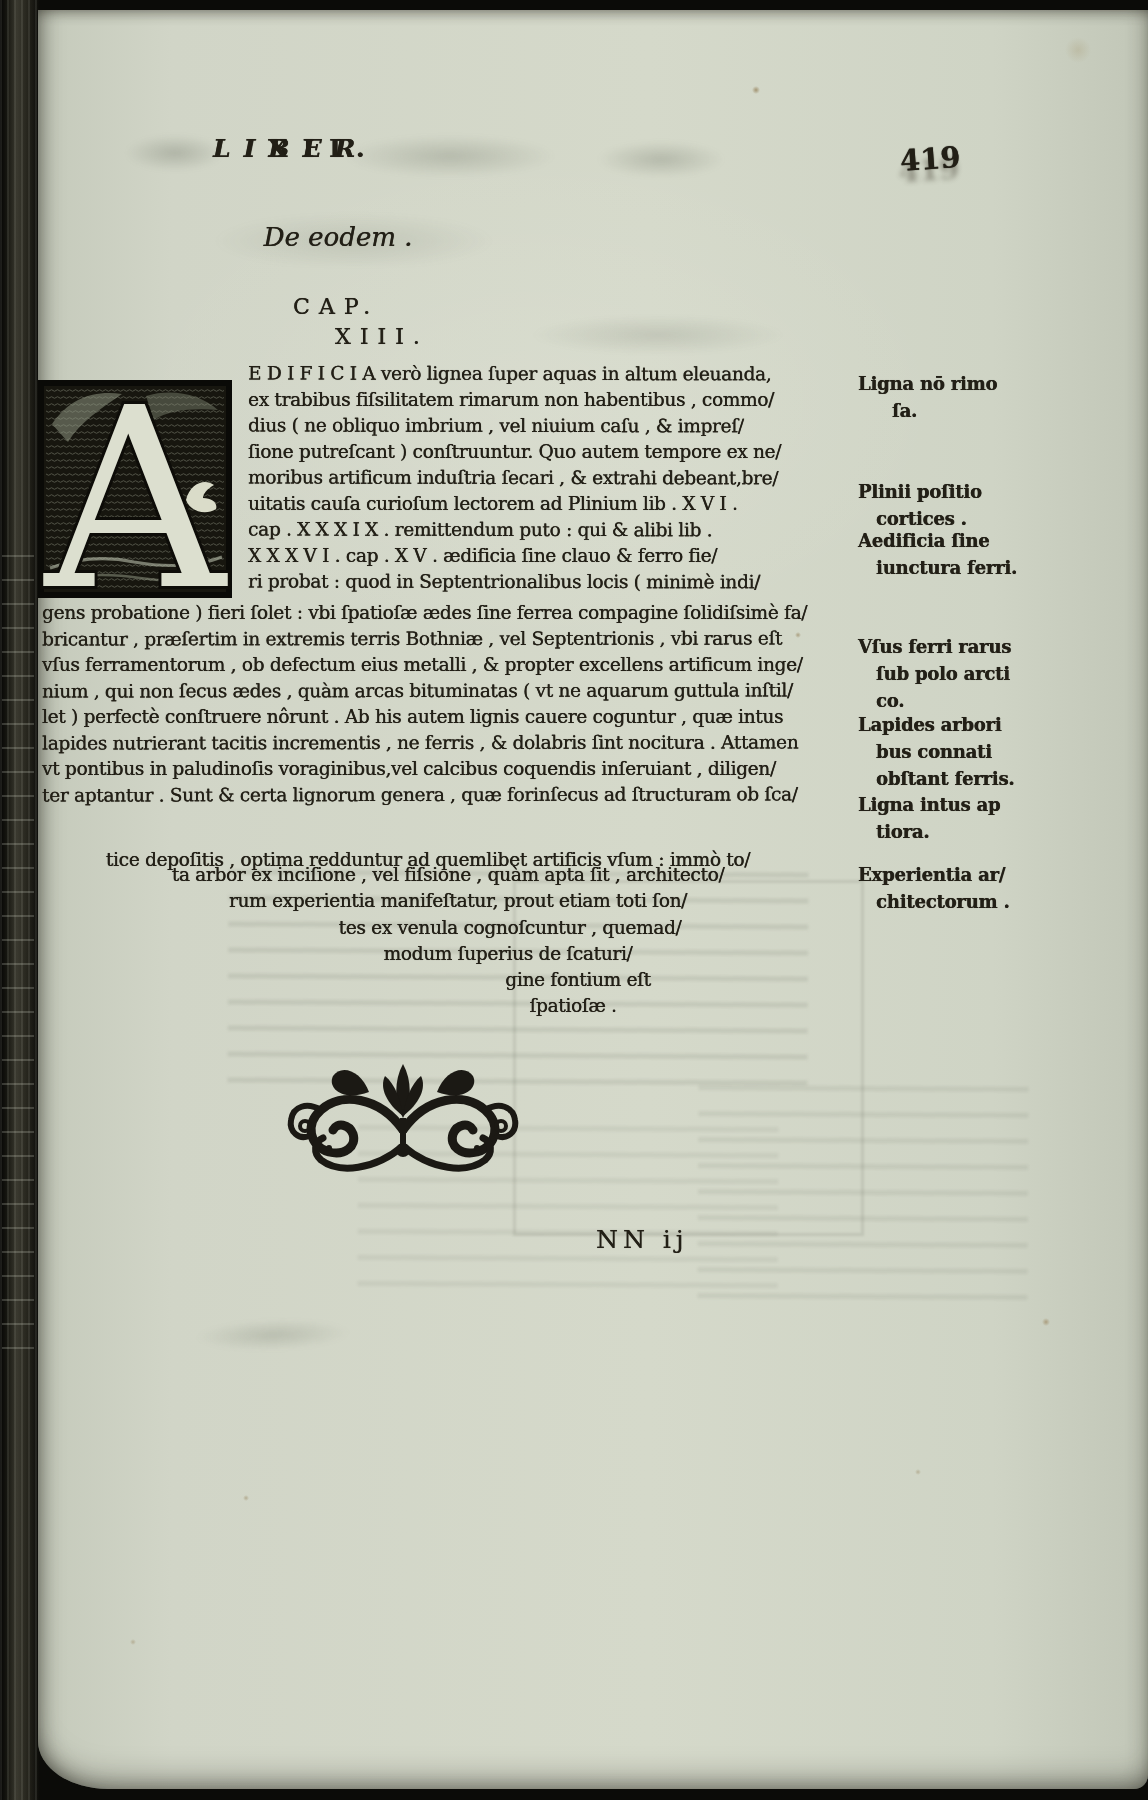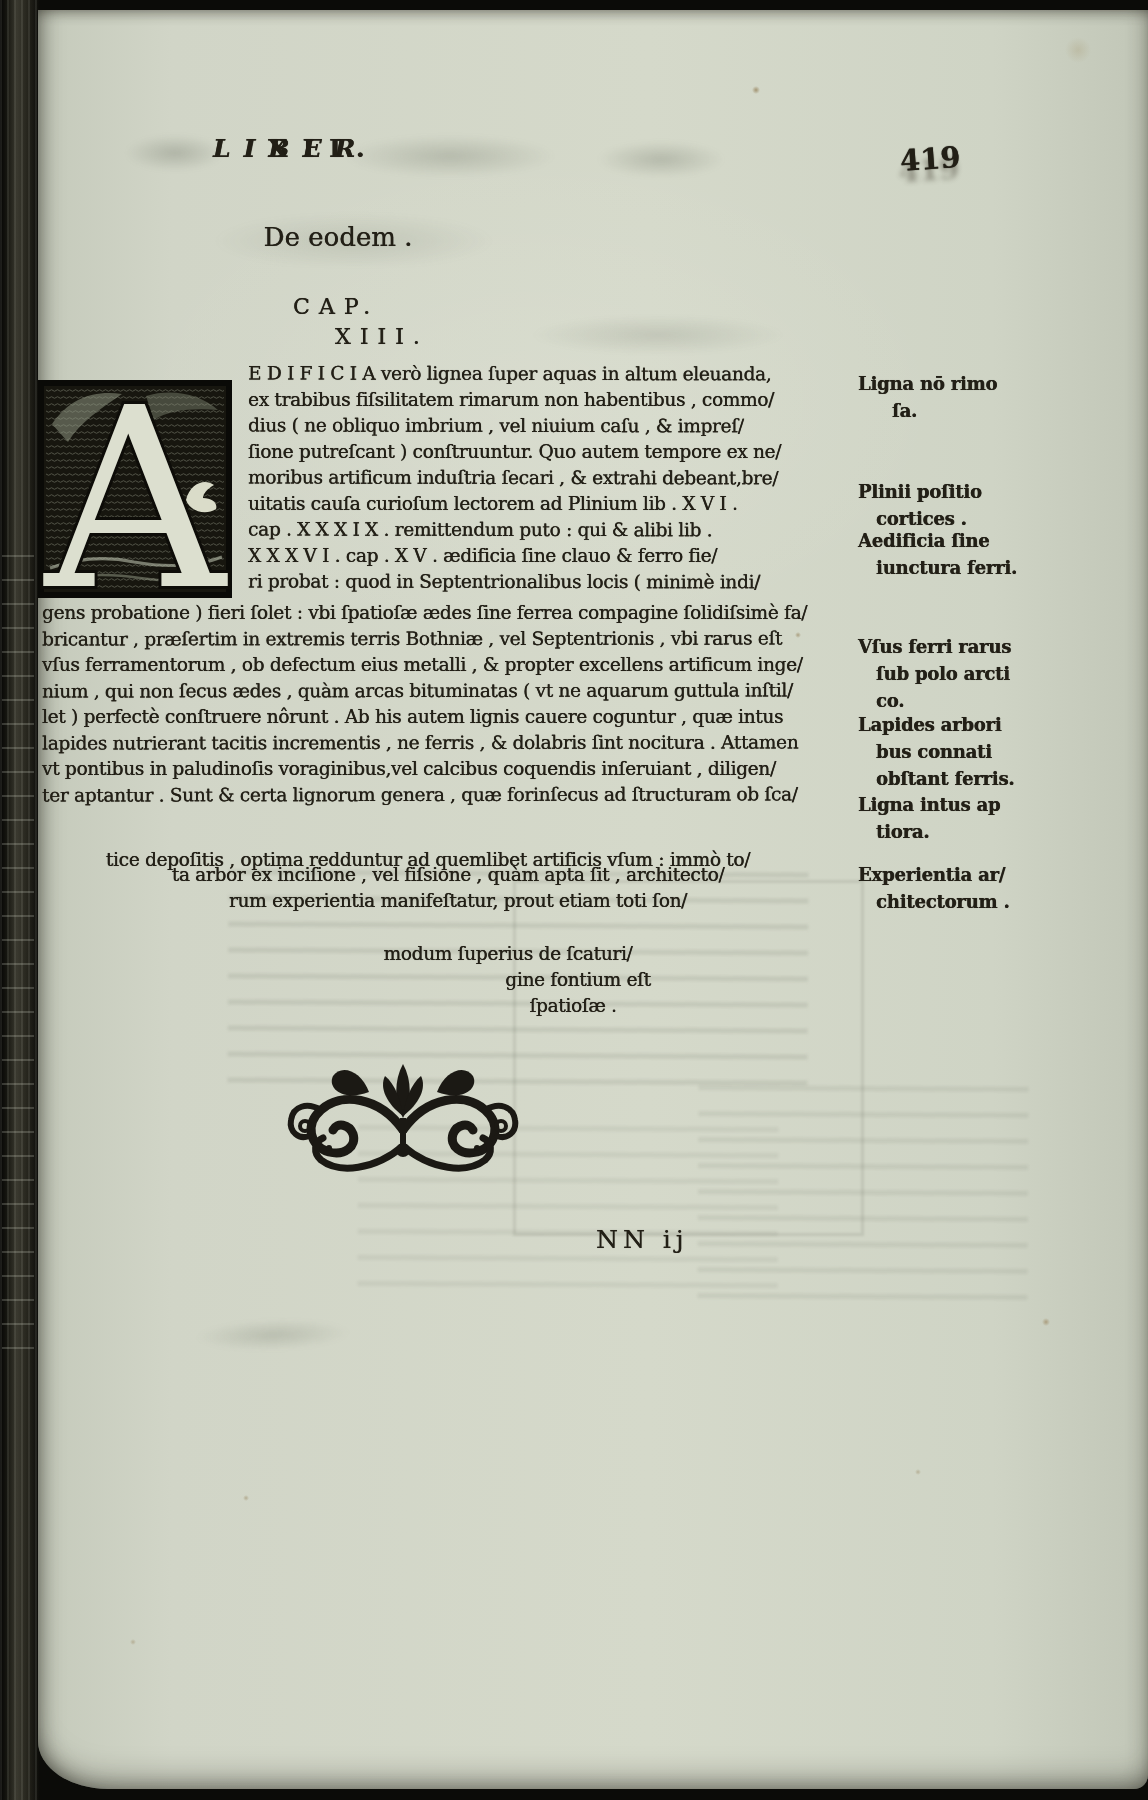--- a/index.html
+++ b/index.html
@@ -44,21 +44,21 @@
       inset 0 -22px 32px -18px rgba(30,28,20,.55);
   }
   .paper *{position:absolute;}
   
   .ink{color:#221f16;text-shadow:0.35px 0 0 rgba(34,31,22,.85), 0 0 .7px rgba(34,31,22,.45);}
   .running-header{left:175px;top:124px;font-weight:bold;font-size:25px;white-space:nowrap;}
   .rh-left{letter-spacing:13px;font-style:italic;}
   .rh-right{letter-spacing:15px;margin-left:55px;}
   .page-number{left:862px;top:132px;font-size:29px;font-weight:bold;transform:rotate(-4deg);
     text-shadow:-2px 11px 5px rgba(55,50,38,.40),0 0 1px rgba(20,18,12,.9);}
-  .section-title{left:210px;top:212px;width:180px;text-align:center;font-size:26px;white-space:nowrap;}
+  .section-title{left:210px;top:212px;width:180px;text-align:center;font-size:26px;white-space:nowrap;font-style:italic;}
   .chapter-heading{left:255px;top:284px;font-size:22px;white-space:nowrap;}
   .ch-label{letter-spacing:9px;}
   .ch-numeral{letter-spacing:9px;margin-left:42px;margin-top:30px;}
   
   .bodytext{font-size:18.5px;letter-spacing:-0.3px;line-height:26px;white-space:nowrap;}
   .groupA{left:210px;top:351px;width:600px;}
   .groupB{left:4px;top:590px;width:806px;}
   .groupA div,.groupB div{position:static;}
   .groupA div:nth-child(odd){transform:rotate(.10deg);}
   .groupB div:nth-child(even){transform:rotate(-.08deg);}
@@ -158,20 +158,21 @@
     <div>nium , qui non ſecus ædes , quàm arcas bituminatas ( vt ne aquarum guttula inſtil/</div>
     <div>let ) perfectè conſtruere nôrunt .  Ab his autem lignis cauere coguntur , quæ intus</div>
     <div>lapides nutrierant tacitis incrementis , ne ferris , &amp; dolabris ſint nocitura .  Attamen</div>
     <div>vt pontibus in paludinoſis voraginibus,vel calcibus coquendis inſeruiant , diligen/</div>
     <div>ter aptantur .  Sunt &amp; certa lignorum genera , quæ forinſecus ad ſtructuram ob ſca/</div>
   </div>
 
   <div class="bodytext ink taper" style="left:50px;top:825px;width:680px;margin-top:12px;">tice depoſitis , optima redduntur ad quemlibet artificis vſum : immò to/</div>
   <div class="bodytext ink taper" style="left:90px;top:852px;width:640px;">ta arbor ex inciſione , vel fiſsione , quàm apta ſit , architecto/</div>
   <div class="bodytext ink taper" style="left:150px;top:878px;width:540px;">rum experientia manifeſtatur, prout etiam toti ſon/</div>
+  <div class="bodytext ink taper" style="left:262px;top:905px;width:420px;">tes ex venula cognoſcuntur , quemad/</div>
   <div class="bodytext ink taper" style="left:310px;top:931px;width:320px;">modum ſuperius de ſcaturi/</div>
   <div class="bodytext ink taper" style="left:420px;top:957px;width:240px;">gine fontium eſt</div>
   <div class="bodytext ink taper" style="left:450px;top:983px;width:170px;">ſpatioſæ .</div>
 
   <div class="margin-note ink" style="top:360px;">
     <div>Ligna nō rimo</div>
     <div class="mn-cont2">ſa.</div>
   </div>
   <div class="margin-note ink" style="top:468px;">
     <div>Plinii poſitio</div>

